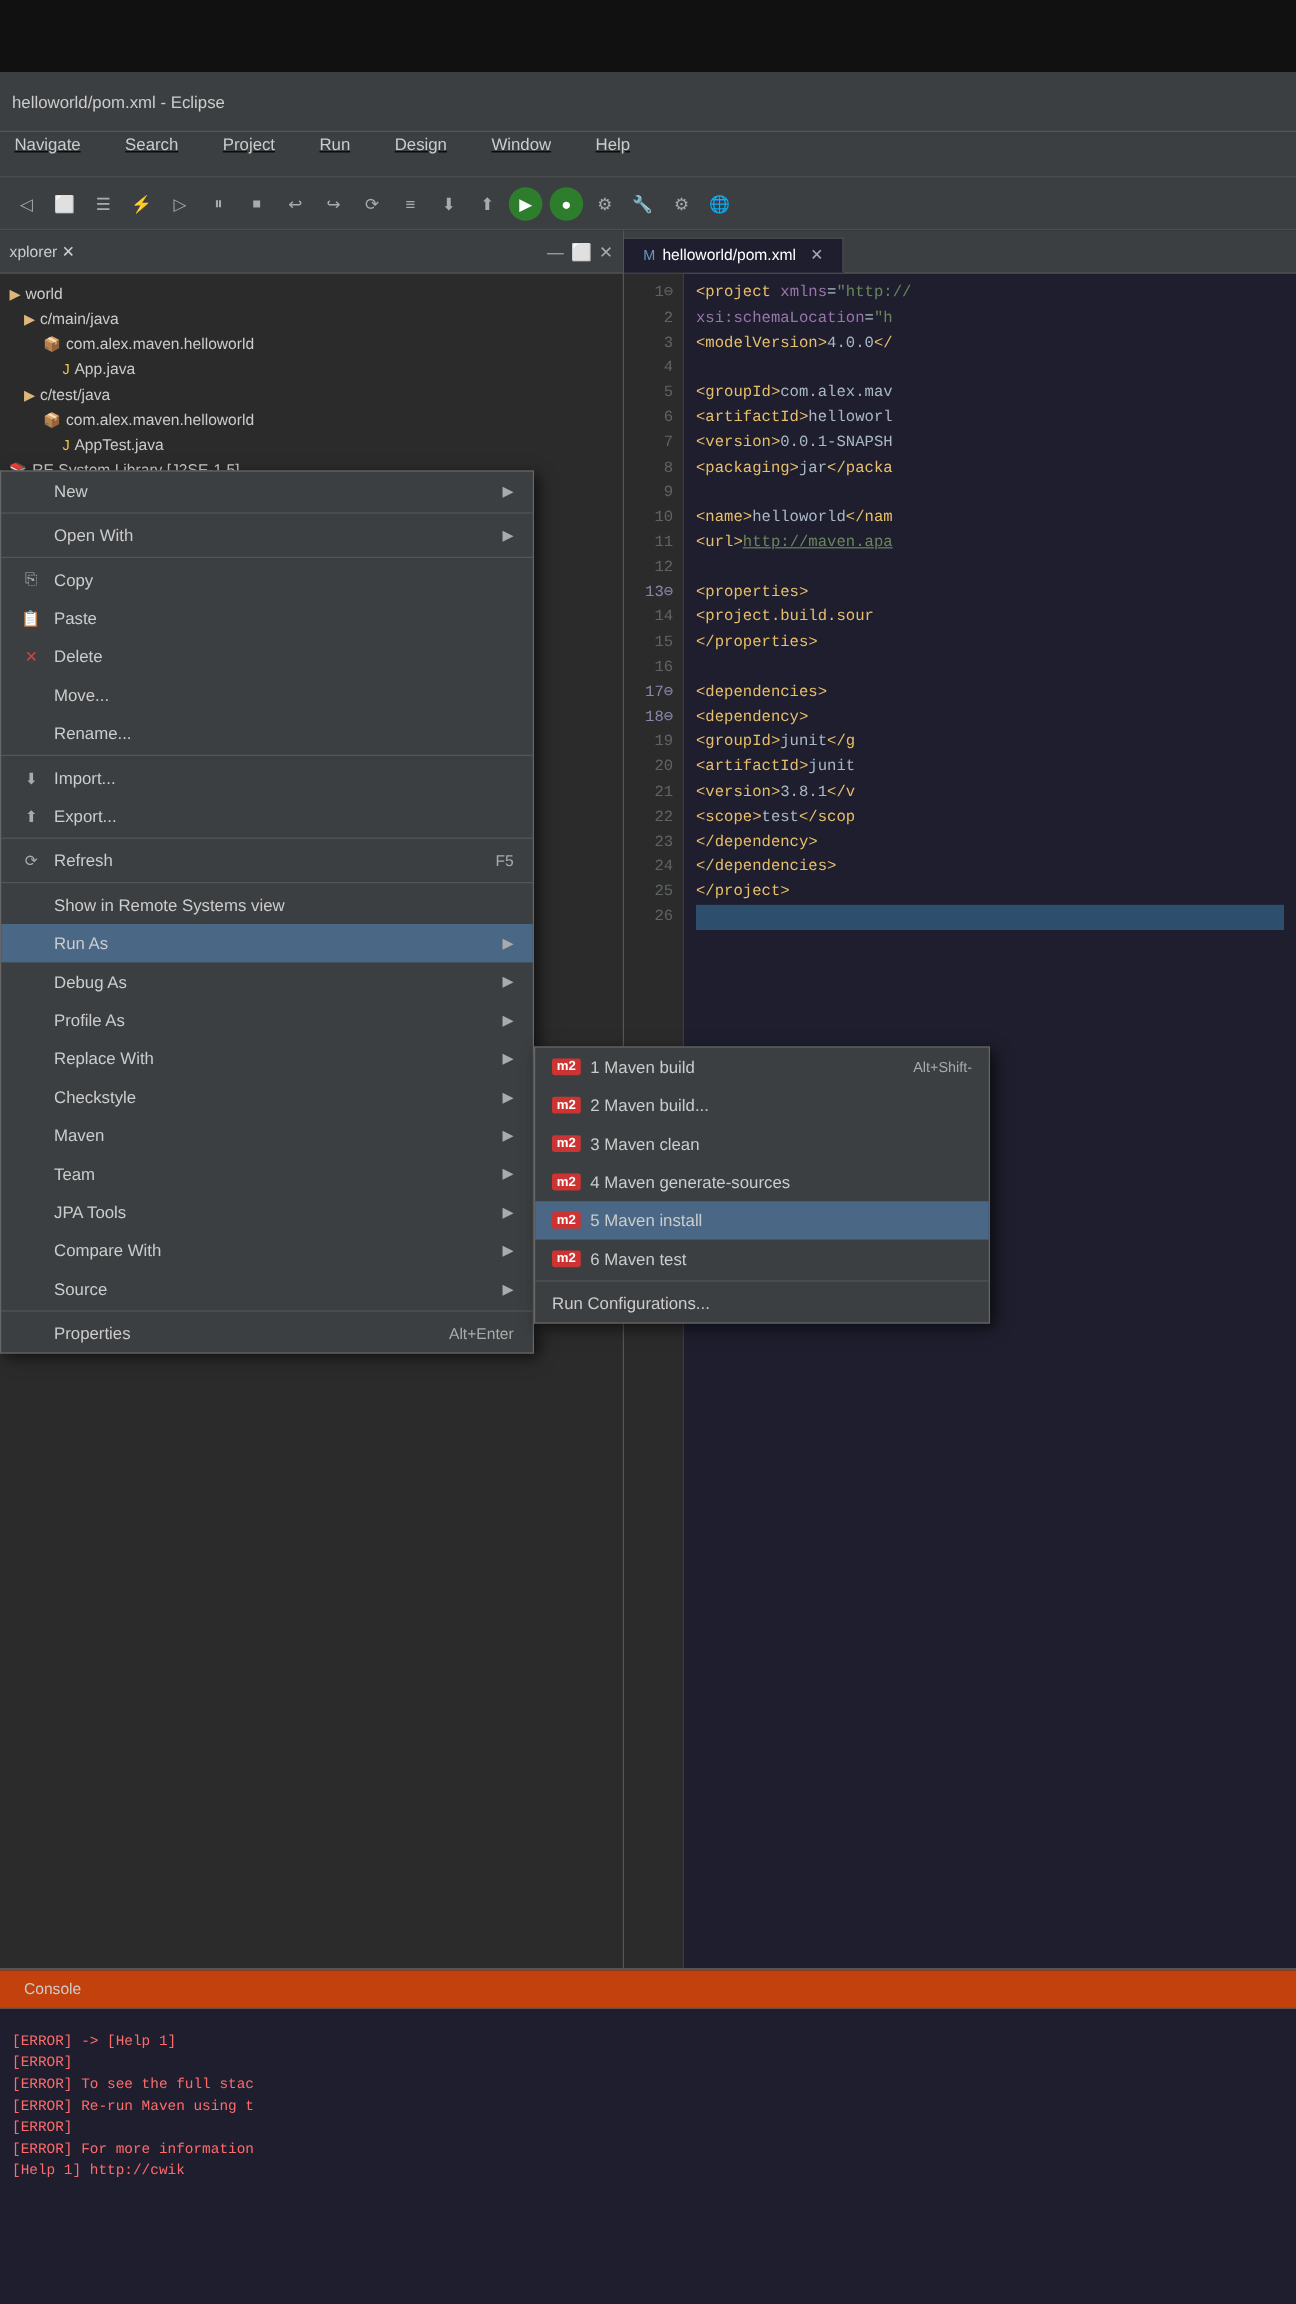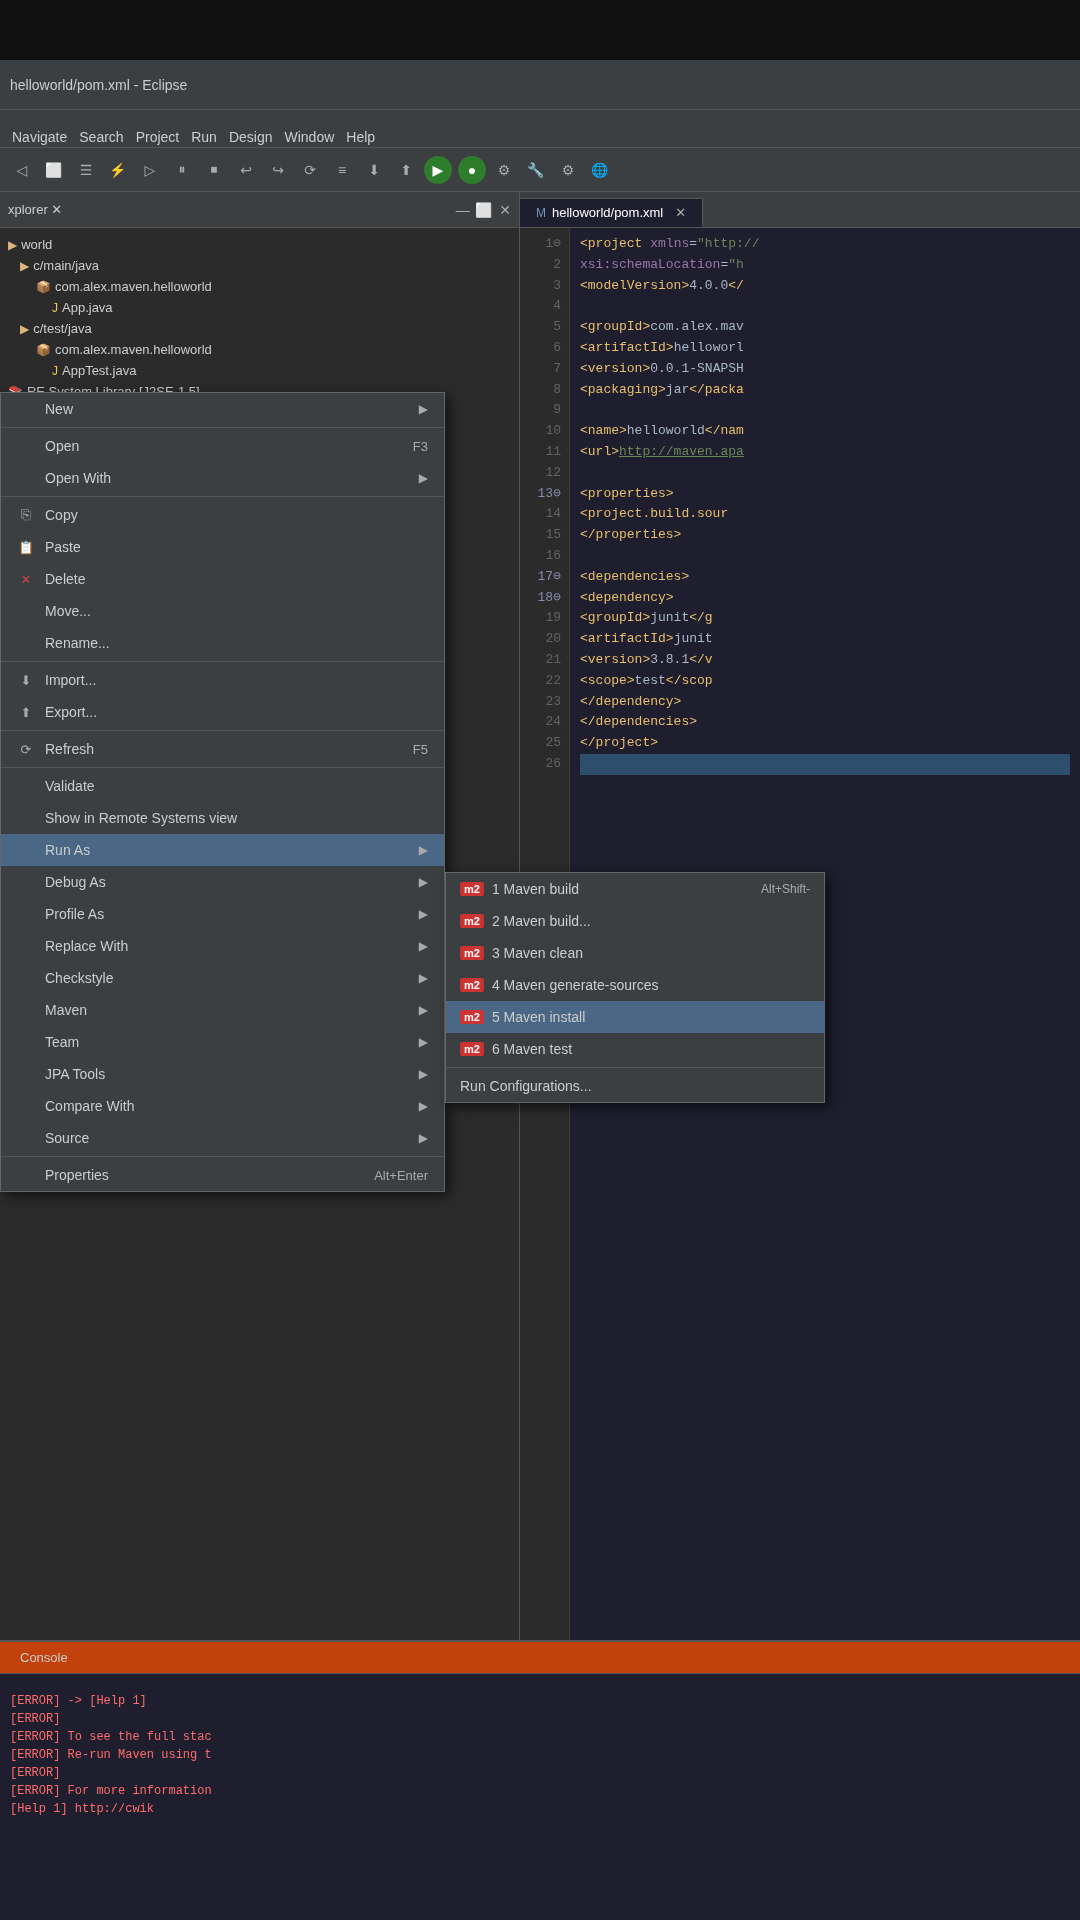--- a/index.html
+++ b/index.html
@@ -34,24 +34,25 @@
       color: #ccc;
       font-size: 14px;
     }
 
     
     .menu-bar {
       width: 100%;
       height: 38px;
       background: #3c3f41;
       display: flex;
-      align-items: flex-end;
+      align-items: flex-start;
       padding: 0 8px;
-      gap: 4px;
+      gap: 29px;
       border-bottom: 1px solid #555;
+      text-decoration: underline;
     }
     .menu-item {
       color: #ccc;
       font-size: 14px;
       cursor: pointer;
       padding: 2px 4px;
     }
 
     
     .toolbar {
@@ -469,27 +470,20 @@
 
       <div class="ctx-item">
         <div class="ctx-item-left">
           <span class="ctx-icon"></span>
           <span>New</span>
         </div>
         <span class="ctx-arrow">▶</span>
       </div>
       <div class="ctx-separator"></div>
 
-      <div class="ctx-item">
-        <div class="ctx-item-left">
-          <span class="ctx-icon"></span>
-          <span>Open</span>
-        </div>
-        <span class="ctx-shortcut">F3</span>
-      </div>
 
       <div class="ctx-item">
         <div class="ctx-item-left">
           <span class="ctx-icon"></span>
           <span>Open With</span>
         </div>
         <span class="ctx-arrow">▶</span>
       </div>
       <div class="ctx-separator"></div>
 
@@ -546,26 +540,20 @@
 
       <div class="ctx-item">
         <div class="ctx-item-left">
           <span class="ctx-icon ctx-icon-gray">⟳</span>
           <span>Refresh</span>
         </div>
         <span class="ctx-shortcut">F5</span>
       </div>
       <div class="ctx-separator"></div>
 
-      <div class="ctx-item">
-        <div class="ctx-item-left">
-          <span class="ctx-icon"></span>
-          <span>Validate</span>
-        </div>
-      </div>
 
       <div class="ctx-item">
         <div class="ctx-item-left">
           <span class="ctx-icon"></span>
           <span>Show in Remote Systems view</span>
         </div>
       </div>
 
       <div class="ctx-item highlighted">
         <div class="ctx-item-left">

